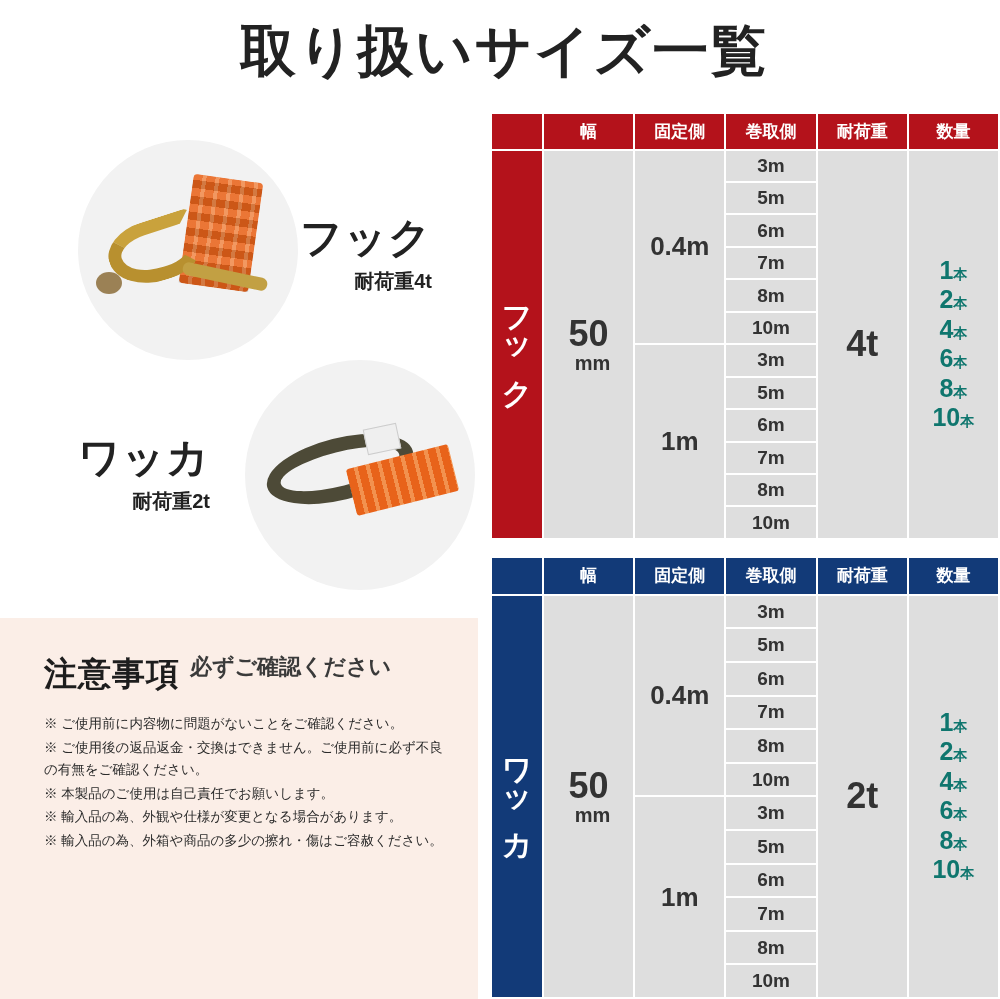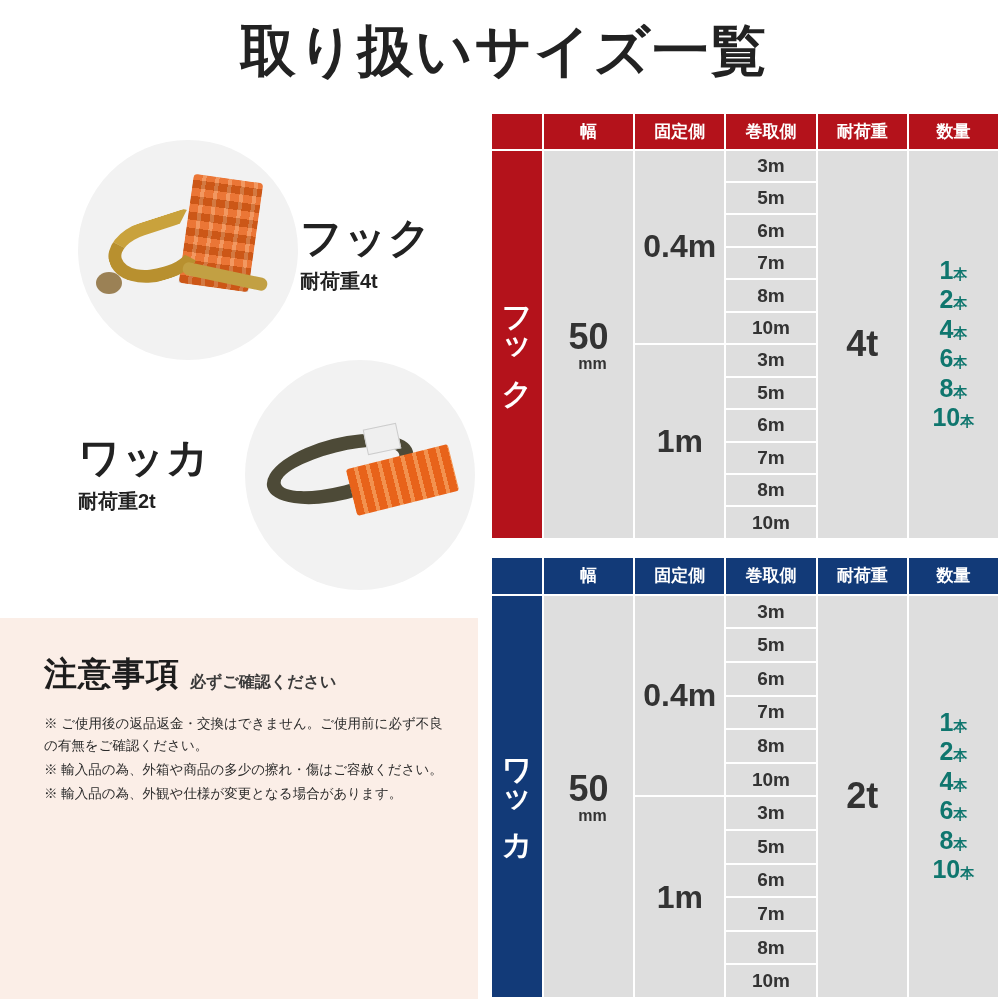--- a/index.html
+++ b/index.html
@@ -120,46 +120,46 @@
     text-align: center;
     line-height: 26px;
   }
 
   .badge {
     position: absolute;
     font-weight: bold;
     color: #222;
   }
   .badge .big { display: block; font-size: 42px; letter-spacing: 1px; }
-  .badge .small { display: block; font-size: 20px; margin-top: 2px; }
+  .badge .small { display: block; font-size: 20px; margin-top: 2px; text-align: right; }
   .badge-hook { left: 300px; top: 100px; }
   .badge-loop { left: 78px; top: 320px; text-align: left; }
 
   
   .caution {
     position: absolute;
     left: 0; top: 618px;
     width: 478px; height: 381px;
     background: #fbeee7;
     padding: 34px 28px 0 44px;
   }
   .caution-head {
     display: flex;
-    align-items: flex-end;
+    align-items: flex-start;
     gap: 10px;
     margin-bottom: 16px;
   }
   .caution-title {
     font-size: 33px;
     font-weight: bold;
     color: #1d1d1d;
     letter-spacing: 1px;
   }
   .caution-sub {
-    font-size: 16px;
+    font-size: 22px;
     font-weight: bold;
     color: #3a3a3a;
     padding-bottom: 4px;
   }
   .caution-list { }
   .caution-item {
     font-size: 13.5px;
     line-height: 1.62;
     color: #2b2b2b;
     margin-bottom: 2px;
@@ -194,22 +194,22 @@
     color: #ffffff;
     font-size: 30px;
     font-weight: bold;
     width: 52px;
     line-height: 1.08;
   }
   .side-red { background: #b4121b; }
   .side-navy { background: #123a78; }
   .cell { background: #dedede; color: #333333; margin-left: 16px; }
   .cell-width { font-size: 36px; font-weight: bold; width: 78px; }
-  .cell-width .u { display: block; font-size: 16px; font-weight: bold; margin-top: -3px; padding-left: 8px; }
-  .cell-fix { font-size: 32px; font-weight: bold; width: 92px; }
+  .cell-width .u { display: block; font-size: 20px; font-weight: bold; margin-top: -3px; padding-left: 8px; }
+  .cell-fix { font-size: 26px; font-weight: bold; width: 92px; }
   .cell-len { font-size: 19px; font-weight: bold; width: 92px; height: 32px; }
   .cell-load { font-size: 36px; font-weight: bold; width: 88px; }
   .cell-qty { width: 82px; font-size: 13px; color: #0f766e; }
   .qty-line {
     font-weight: bold;
     line-height: 1.18;
     white-space: nowrap;
   }
   .qty-line .n { font-size: 25px; }
   .qty-line .h { font-size: 14px; }
@@ -244,23 +244,25 @@
       <span class="small">耐荷重2t</span>
     </div>
   </div>
 
   <div class="caution">
     <div class="caution-head">
       <span class="caution-title">注意事項</span>
       <span class="caution-sub">必ずご確認ください</span>
     </div>
     <div class="caution-list">
+        <div class="caution-item">※ ご使用前に内容物に問題がないことをご確認ください。</div>
         <div class="caution-item">※ ご使用後の返品返金・交換はできません。ご使用前に必ず不良の有無をご確認ください。</div>
+        <div class="caution-item">※ 本製品のご使用は自己責任でお願いします。</div>
+        <div class="caution-item">※ 輸入品の為、外観や仕様が変更となる場合があります。</div>
         <div class="caution-item">※ 輸入品の為、外箱や商品の多少の擦れ・傷はご容赦ください。</div>
-        <div class="caution-item">※ 輸入品の為、外観や仕様が変更となる場合があります。</div>
       </div>
   </div>
 
   <div class="table-block tbl1">
       <table class="spec">
         <tbody>
           <tr>
             <td class="side hdr-red"></td>
             <th class="hdr hdr-red">幅</th>
             <th class="hdr hdr-red">固定側</th>

